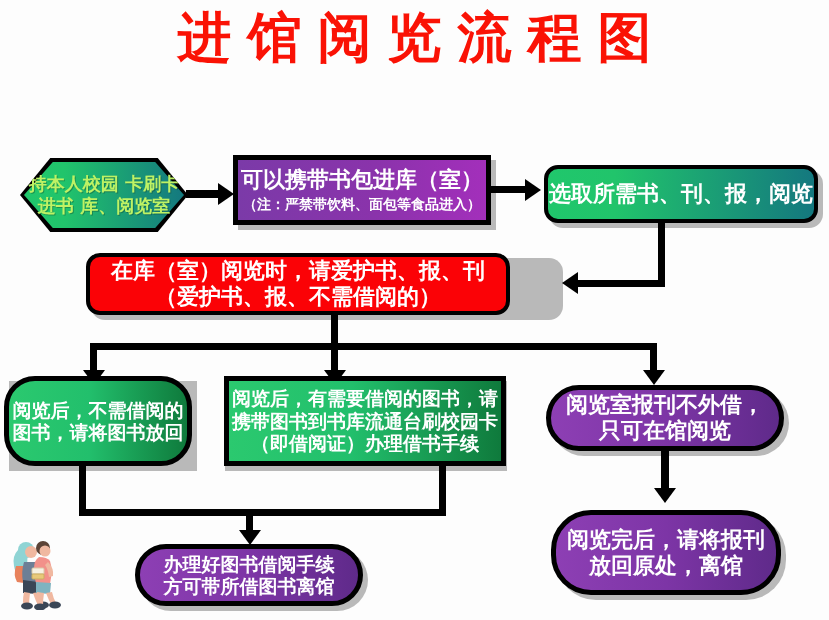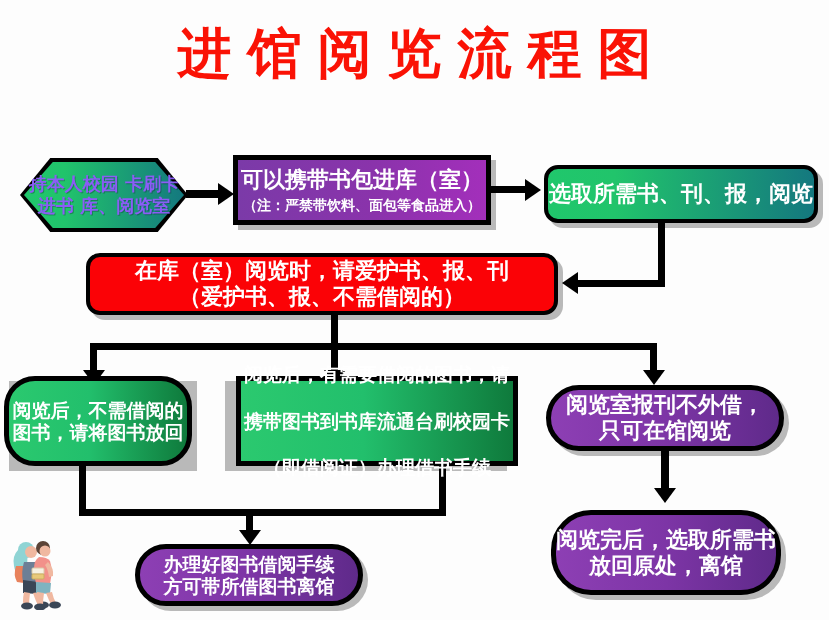--- a/index.html
+++ b/index.html
@@ -15,21 +15,21 @@
     width: 829px;
     height: 620px;
     background: #fdfdfd;
     overflow: hidden;
   }
 
   
   .title {
     position: absolute;
     left: 0;
-    top: 20px;
+    top: 4px;
     width: 829px;
     text-align: center;
     font-family: "DejaVu Serif", "Liberation Serif", serif;
     font-size: 54px;
     font-weight: bold;
     color: #fa1205;
     letter-spacing: 16px;
     text-indent: 16px;
     line-height: 66px;
     white-space: nowrap;
@@ -82,21 +82,21 @@
   .g-purple2{ background: linear-gradient(to right, #8d3fb4 0%, #7d35a6 50%, #5f2a8a 100%); }
   .g-red    { background: #fb0206; }
 
   
   .hex {
     position: absolute;
     z-index: 3;
     display: flex;
     align-items: center;
     justify-content: flex-end;
-    color: #8b5cf6;
+    color: #bef264;
     font-family: "DejaVu Serif", "Liberation Serif", serif;
     font-weight: bold;
     text-align: center;
     line-height: 1.2;
     -webkit-clip-path: polygon(18% 0%, 82% 0%, 100% 50%, 82% 100%, 18% 100%, 0% 50%);
     clip-path: polygon(18% 0%, 82% 0%, 100% 50%, 82% 100%, 18% 100%, 0% 50%);
   }
   .hex-outer { background: #000000; }
   .hex-inner {
     position: absolute;
@@ -148,57 +148,57 @@
       <span class="l3">库、阅览室</span>
     </div>
   </div>
 
   <div class="ln" style="left:186px; top:190px; width:34px; height:8px;"></div>
   <div class="arrow arrow-right" style="left:218px; top:183px;"></div>
 
   <div class="shadow" style="left:238px; top:160px; width:258px; height:70px;"></div>
   <div class="node srect g-purple" style="left:233px; top:155px; width:258px; height:70px; padding:2px 4px;">
     <span class="l1 txt-lg">可以携带书包进库（室）</span>
-    <span class="l2 txt-sm" style="margin-top:4px;">（注：严禁带饮料、面包等食品进入）</span>
+    <span class="l2 txt-sm" style="margin-top:4px;font-family:Liberation Mono, monospace;">（注：严禁带饮料、面包等食品进入）</span>
   </div>
 
   <div class="ln" style="left:491px; top:186px; width:40px; height:7px;"></div>
   <div class="arrow arrow-right" style="left:525px; top:179px;"></div>
 
   <div class="shadow" style="left:549px; top:170px; width:274px; height:58px; border-radius:14px;"></div>
   <div class="node rrect g-green" style="left:544px; top:165px; width:274px; height:58px;">
     <span class="l1 txt-lg">选取所需书、刊、报，阅览</span>
   </div>
 
   <div class="ln" style="left:658px; top:223px; width:7px; height:60px;"></div>
   <div class="ln" style="left:578px; top:280px; width:87px; height:7px;"></div>
   <div class="arrow arrow-left" style="left:562px; top:272px;"></div>
 
   <div class="shadow" style="left:91px; top:258px; width:472px; height:62px; border-radius:14px;"></div>
-  <div class="node rrect g-red" style="left:86px; top:253px; width:472px; height:62px;">
+  <div class="node rrect g-red" style="left:86px; top:253px; width:424px; height:62px;">
     <span class="l1 txt-lg">在库（室）阅览时，请爱护书、报、刊</span>
     <span class="l2 txt-lg">（爱护书、报、不需借阅的）</span>
   </div>
 
   <div class="ln" style="left:331px; top:313px; width:7px; height:65px;"></div>
   <div class="ln" style="left:90px; top:343px; width:567px; height:7px;"></div>
   <div class="ln" style="left:90px; top:343px; width:7px; height:32px;"></div>
   <div class="arrow arrow-down" style="left:83px; top:370px;"></div>
   <div class="arrow arrow-down" style="left:324px; top:370px;"></div>
   <div class="ln" style="left:650px; top:343px; width:7px; height:32px;"></div>
   <div class="arrow arrow-down" style="left:643px; top:370px;"></div>
 
   <div class="shadow" style="left:9px; top:381px; width:188px; height:90px;"></div>
   <div class="node srect g-green2" style="left:4px; top:376px; width:188px; height:90px;border-radius:31px;">
     <span class="l1 txt-md">阅览后，不需借阅的</span>
     <span class="l2 txt-md">图书，请将图书放回</span>
   </div>
 
   <div class="shadow" style="left:225px; top:381px; width:282px; height:90px;"></div>
-  <div class="node srect g-green2" style="left:236px; top:376px; width:282px; height:90px;gap:24px;">
+  <div class="node srect g-green2" style="left:224px; top:376px; width:282px; height:90px;">
     <span class="l1 txt-md">阅览后，有需要借阅的图书，请</span>
     <span class="l2 txt-md">携带图书到书库流通台刷校园卡</span>
     <span class="l3 txt-md">（即借阅证）办理借书手续</span>
   </div>
 
   <div class="shadow" style="left:551px; top:390px; width:238px; height:66px; border-radius:40px;"></div>
   <div class="node pill g-purple2" style="left:546px; top:385px; width:238px; height:66px;">
     <span class="l1 txt-lg">阅览室报刊不外借，</span>
     <span class="l2 txt-lg">只可在馆阅览</span>
   </div>
@@ -213,21 +213,21 @@
   <div class="arrow arrow-down" style="left:654px; top:488px;"></div>
 
   <div class="shadow" style="left:140px; top:549px; width:228px; height:62px; border-radius:40px;"></div>
   <div class="node pill g-purple2" style="left:135px; top:544px; width:228px; height:62px;">
     <span class="l1 txt-md">办理好图书借阅手续</span>
     <span class="l2 txt-md">方可带所借图书离馆</span>
   </div>
 
   <div class="shadow" style="left:556px; top:515px; width:230px; height:85px; border-radius:40px;"></div>
   <div class="node pill g-purple2" style="left:551px; top:510px; width:230px; height:85px;">
-    <span class="l1 txt-lg">阅览完后，选取所需书</span>
+    <span class="l1 txt-lg">阅览完后，请将报刊</span>
     <span class="l2 txt-lg">放回原处，离馆</span>
   </div>
 
   <div class="illus" style="left:6px; top:530px; width:64px; height:80px;">
     <svg width="64" height="80" viewBox="0 0 64 80" xmlns="http://www.w3.org/2000/svg">
 
       <path d="M12 20 q-6 6 -4 16 q1 7 5 9 l10 -2 q-3 -10 -1 -18 q-4 -5 -10 -5 z" fill="#8fd4d4"></path>
       <circle cx="20" cy="20" r="8" fill="#8fd4d4"></circle>
       <circle cx="25" cy="22" r="6" fill="#f0b8a0"></circle>
 

